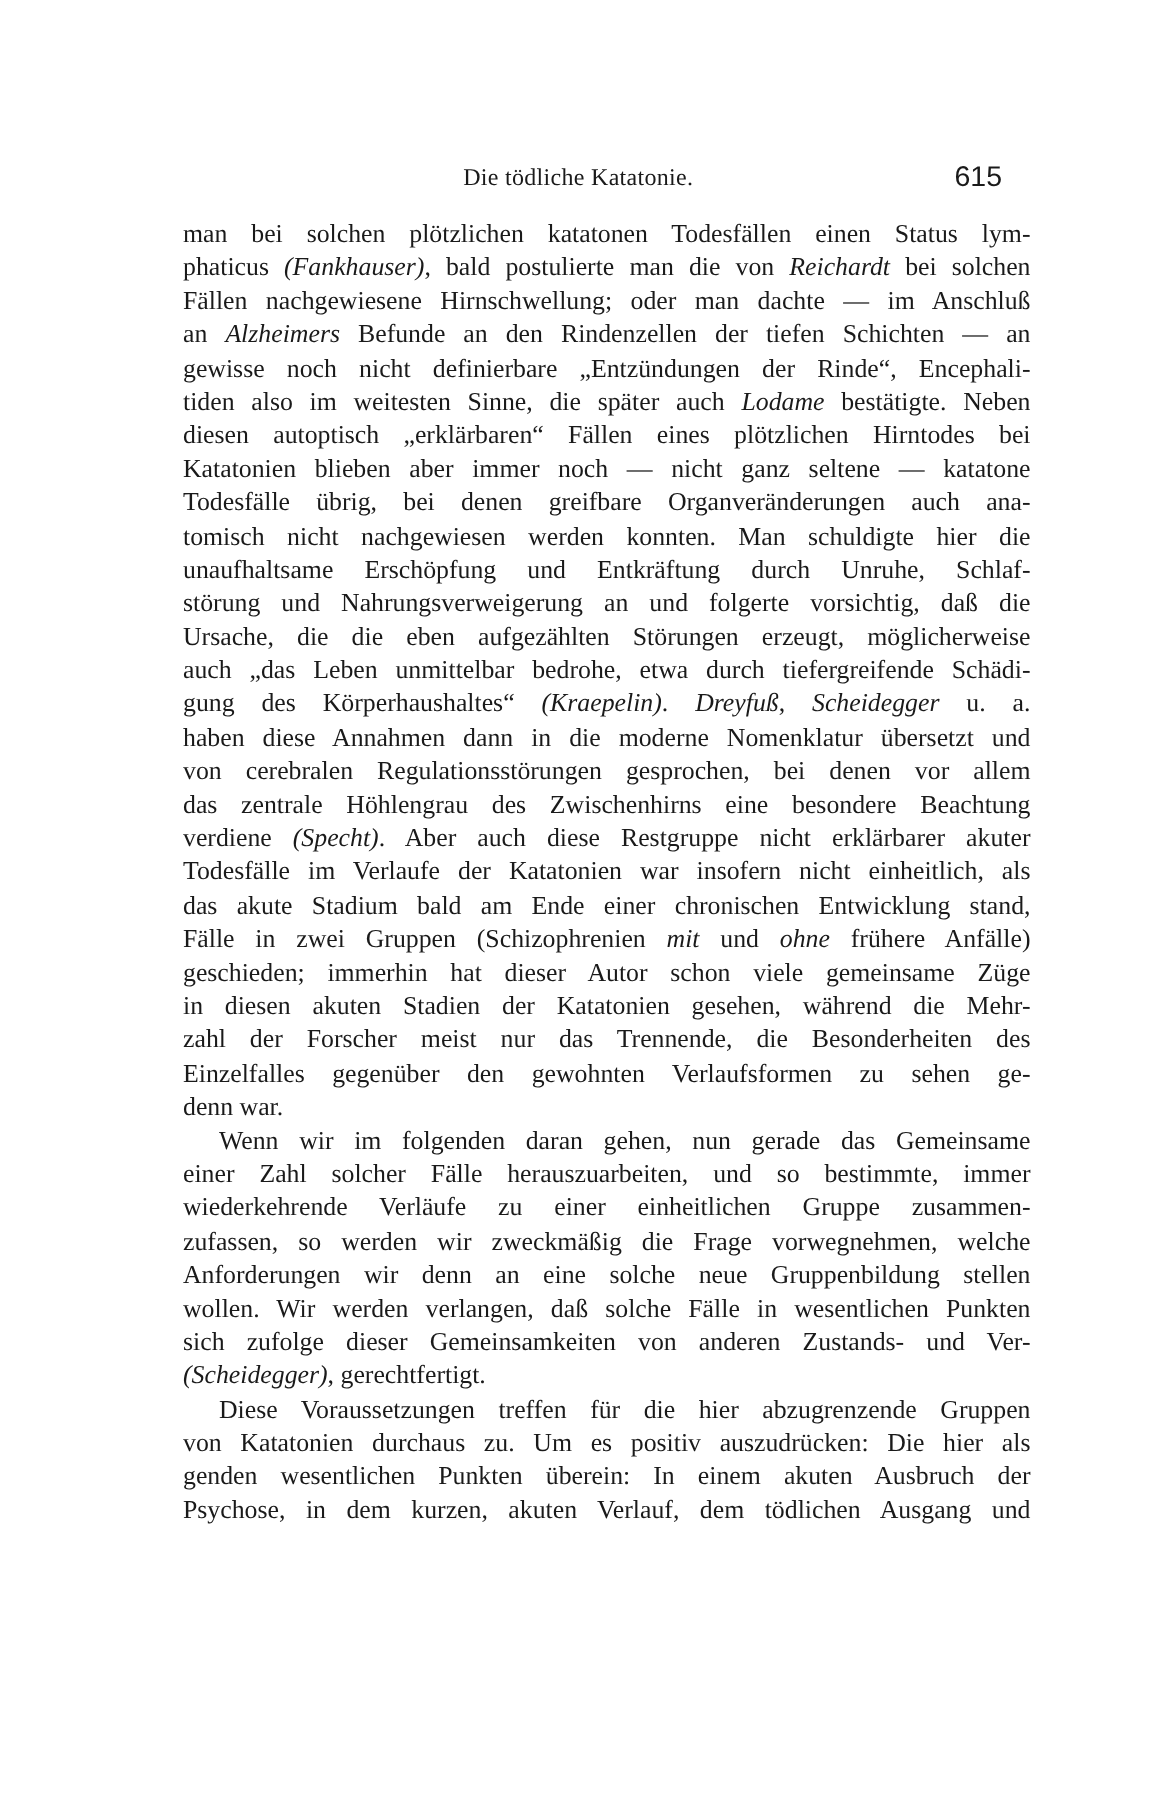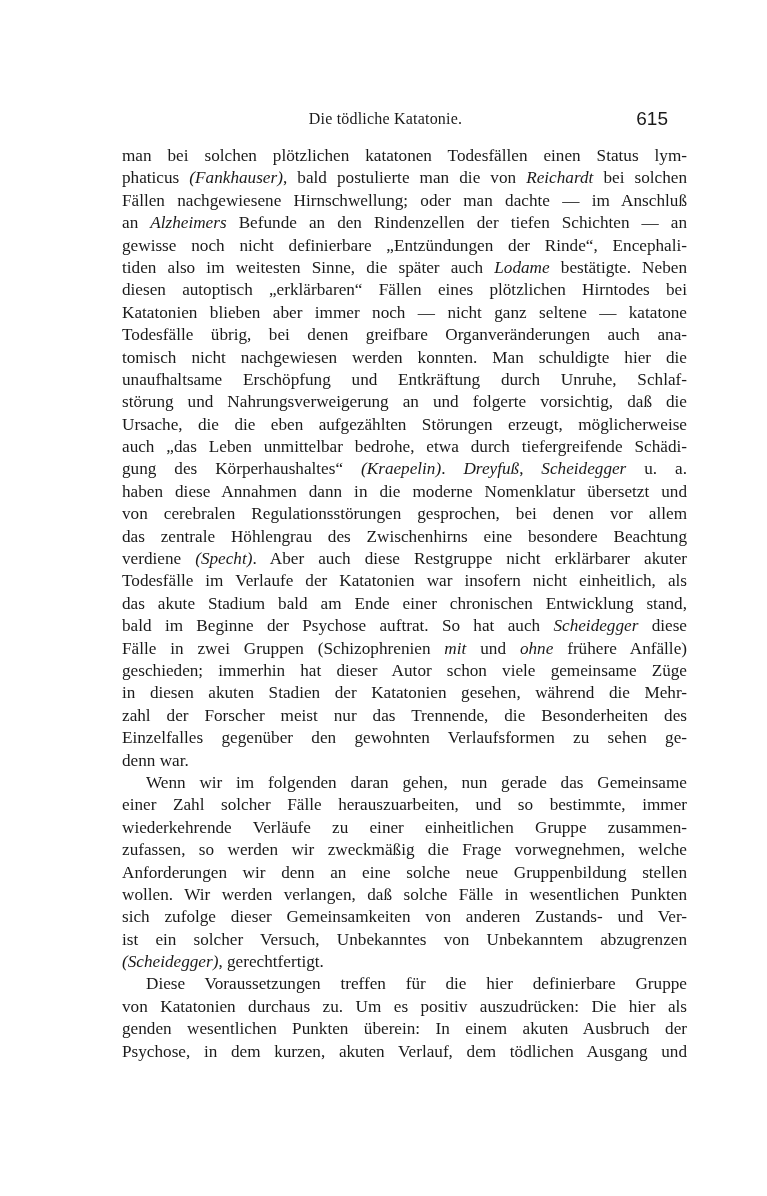--- a/index.html
+++ b/index.html
@@ -54,33 +54,31 @@
     <div class="line"><span>störung und Nahrungsverweigerung an und folgerte vorsichtig, daß die</span></div>
     <div class="line"><span>Ursache, die die eben aufgezählten Störungen erzeugt, möglicherweise</span></div>
     <div class="line"><span>auch „das Leben unmittelbar bedrohe, etwa durch tiefergreifende Schädi-</span></div>
     <div class="line"><span>gung des Körperhaushaltes“ </span><em>(Kraepelin)</em><span>. </span><em>Dreyfuß</em><span>, </span><em>Scheidegger</em><span> u. a.</span></div>
     <div class="line"><span>haben diese Annahmen dann in die moderne Nomenklatur übersetzt und</span></div>
     <div class="line"><span>von cerebralen Regulationsstörungen gesprochen, bei denen vor allem</span></div>
     <div class="line"><span>das zentrale Höhlengrau des Zwischenhirns eine besondere Beachtung</span></div>
     <div class="line"><span>verdiene </span><em>(Specht)</em><span>. Aber auch diese Restgruppe nicht erklärbarer akuter</span></div>
     <div class="line"><span>Todesfälle im Verlaufe der Katatonien war insofern nicht einheitlich, als</span></div>
     <div class="line"><span>das akute Stadium bald am Ende einer chronischen Entwicklung stand,</span></div>
-    <div class="line"><span>bald im Beginne der Psychose auftrat. So hat auch </span><em>Scheidegger</em><span> diese</span></div>
     <div class="line"><span>Fälle in zwei Gruppen (Schizophrenien </span><em>mit</em><span> und </span><em>ohne</em><span> frühere Anfälle)</span></div>
     <div class="line"><span>geschieden; immerhin hat dieser Autor schon viele gemeinsame Züge</span></div>
     <div class="line"><span>in diesen akuten Stadien der Katatonien gesehen, während die Mehr-</span></div>
     <div class="line"><span>zahl der Forscher meist nur das Trennende, die Besonderheiten des</span></div>
     <div class="line"><span>Einzelfalles gegenüber den gewohnten Verlaufsformen zu sehen ge-</span></div>
     <div class="line last"><span>denn war.</span></div>
     <div class="line indent"><span>Wenn wir im folgenden daran gehen, nun gerade das Gemeinsame</span></div>
     <div class="line"><span>einer Zahl solcher Fälle herauszuarbeiten, und so bestimmte, immer</span></div>
     <div class="line"><span>wiederkehrende Verläufe zu einer einheitlichen Gruppe zusammen-</span></div>
     <div class="line"><span>zufassen, so werden wir zweckmäßig die Frage vorwegnehmen, welche</span></div>
     <div class="line"><span>Anforderungen wir denn an eine solche neue Gruppenbildung stellen</span></div>
     <div class="line"><span>wollen. Wir werden verlangen, daß solche Fälle in wesentlichen Punkten</span></div>
     <div class="line"><span>sich zufolge dieser Gemeinsamkeiten von anderen Zustands- und Ver-</span></div>
-    <div class="line"><span>ist ein solcher Versuch, Unbekanntes von Unbekanntem abzugrenzen</span></div>
     <div class="line last"><em>(Scheidegger)</em><span>, gerechtfertigt.</span></div>
-    <div class="line indent"><span>Diese Voraussetzungen treffen für die hier definierbare Gruppe</span></div>
+    <div class="line indent"><span>Diese Voraussetzungen treffen für die hier abzugrenzende Gruppen</span></div>
     <div class="line"><span>von Katatonien durchaus zu. Um es positiv auszudrücken: Die hier als</span></div>
     <div class="line"><span>genden wesentlichen Punkten überein: In einem akuten Ausbruch der</span></div>
     <div class="line"><span>Psychose, in dem kurzen, akuten Verlauf, dem tödlichen Ausgang und</span></div>
   </div>
 
 </body></html>

